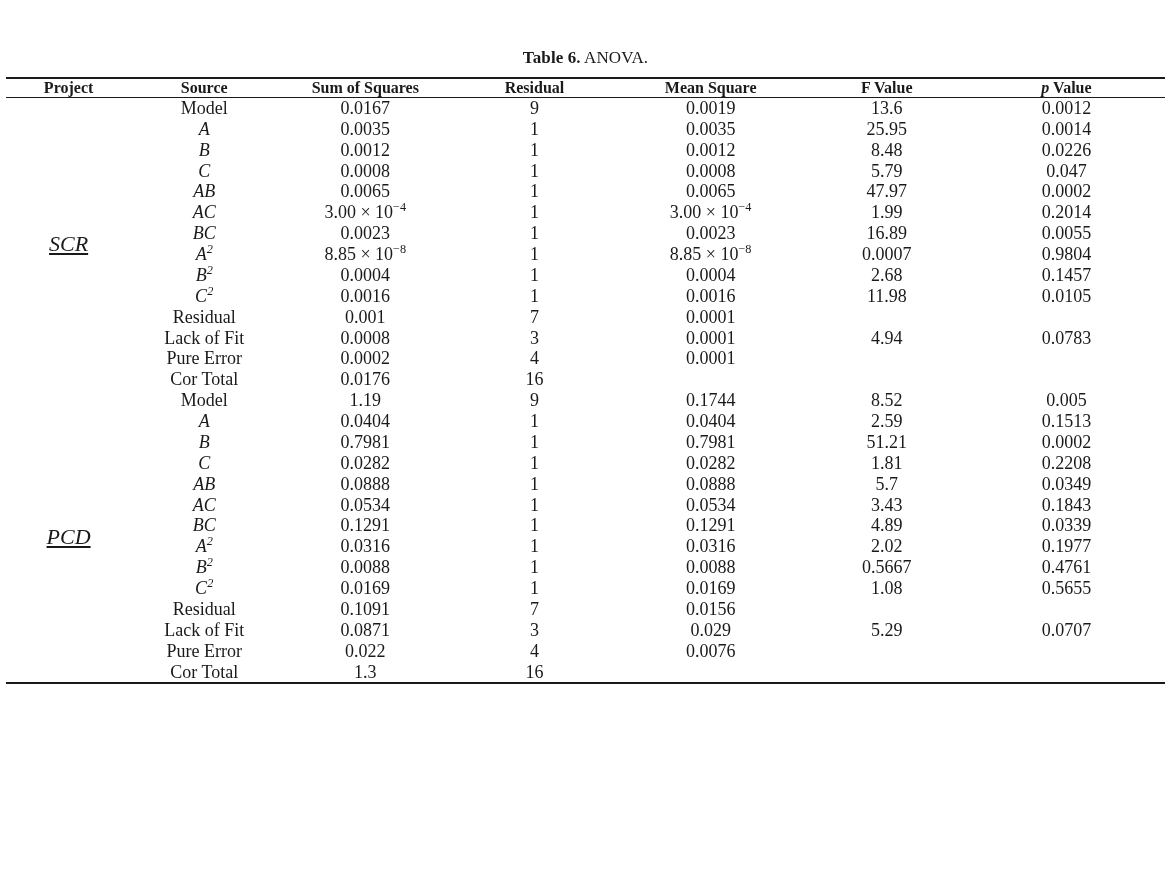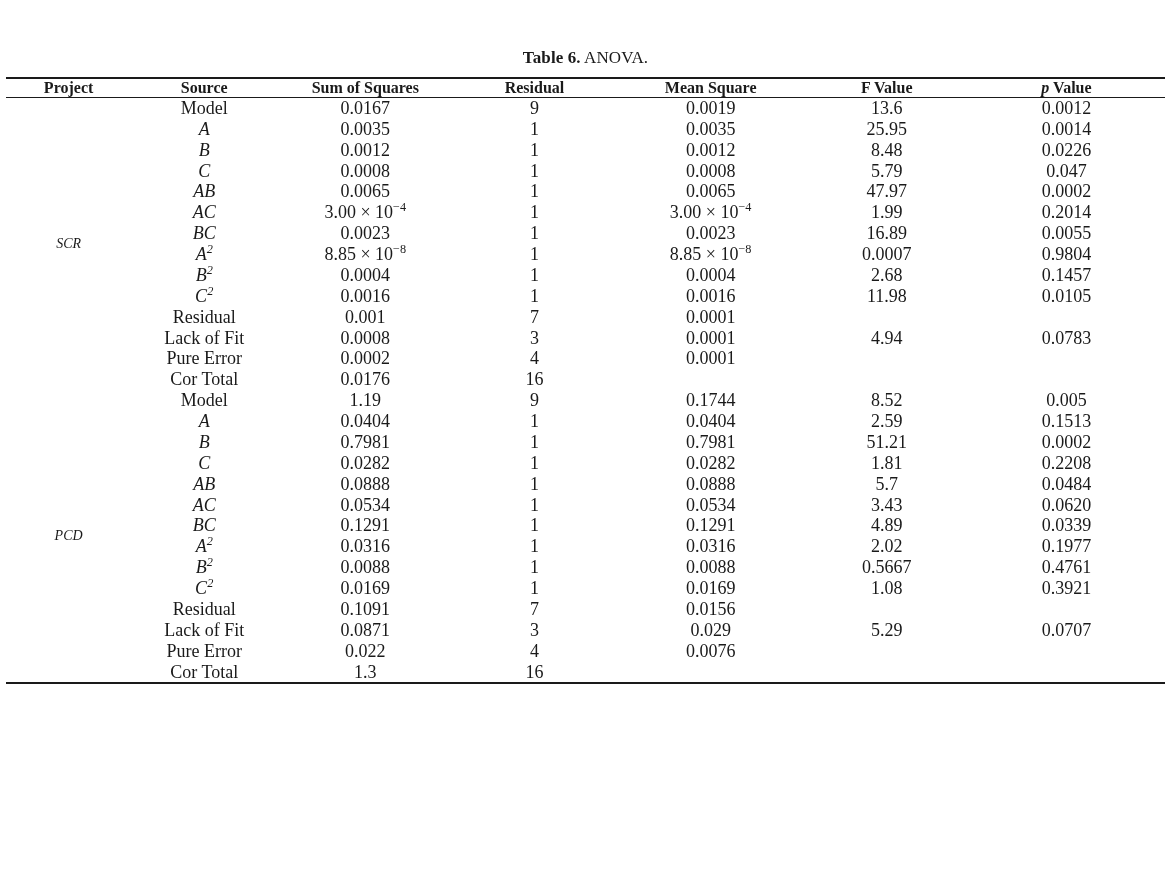--- a/index.html
+++ b/index.html
@@ -77,22 +77,23 @@
   }
   tbody td {
     font-size: 18px;
     text-align: center;
     padding: 3.6px 2px;
     line-height: 1.16;
     white-space: nowrap;
   }
   td.proj {
     font-style: italic;
-    font-size: 14px;
+    font-size: 22px;
     vertical-align: middle;
+    text-decoration: underline;
   }
   .src-italic {
     font-style: italic;
   }
   sup {
     font-size: 0.68em;
     vertical-align: super;
     line-height: 0;
   }
   .col-project { width: 10.8%; }
@@ -286,29 +287,29 @@
           <td>0.0282</td>
           <td>1.81</td>
           <td>0.2208</td>
         </tr>
         <tr>
           <td class="src-italic">AB</td>
           <td>0.0888</td>
           <td>1</td>
           <td>0.0888</td>
           <td>5.7</td>
-          <td>0.0484</td>
+          <td>0.0349</td>
         </tr>
         <tr>
           <td class="src-italic">AC</td>
           <td>0.0534</td>
           <td>1</td>
           <td>0.0534</td>
           <td>3.43</td>
-          <td>0.0620</td>
+          <td>0.1843</td>
         </tr>
         <tr>
           <td class="src-italic">BC</td>
           <td>0.1291</td>
           <td>1</td>
           <td>0.1291</td>
           <td>4.89</td>
           <td>0.0339</td>
         </tr>
         <tr>
@@ -326,21 +327,21 @@
           <td>0.0088</td>
           <td>0.5667</td>
           <td>0.4761</td>
         </tr>
         <tr>
           <td class="src-italic">C<sup>2</sup></td>
           <td>0.0169</td>
           <td>1</td>
           <td>0.0169</td>
           <td>1.08</td>
-          <td>0.3921</td>
+          <td>0.5655</td>
         </tr>
         <tr>
           <td>Residual</td>
           <td>0.1091</td>
           <td>7</td>
           <td>0.0156</td>
           <td></td>
           <td></td>
         </tr>
         <tr>

